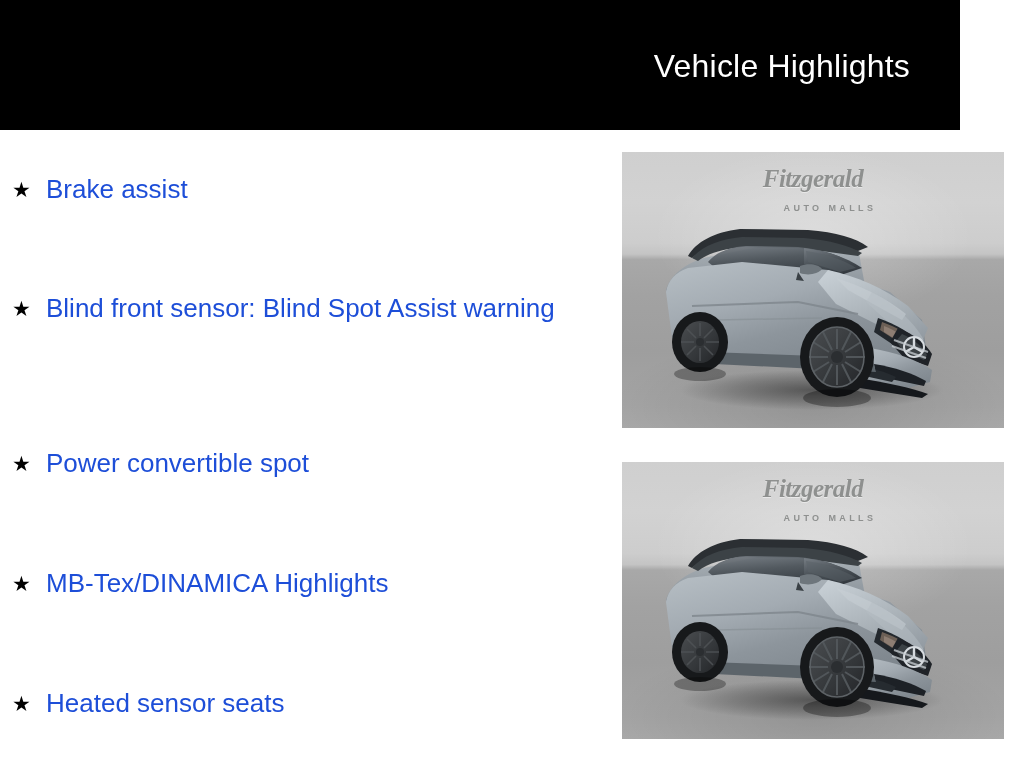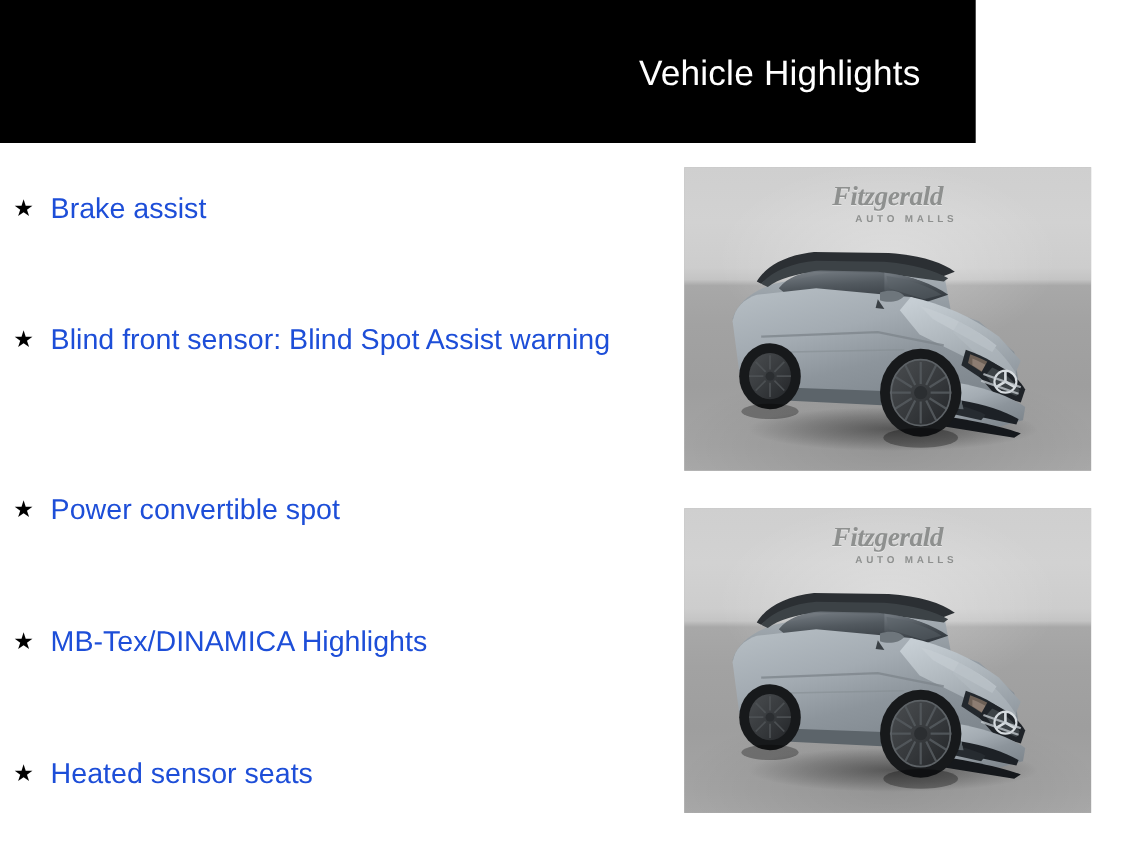--- a/index.html
+++ b/index.html
@@ -21,21 +21,21 @@
     width: 1024px;
     height: 768px;
     background: #ffffff;
   }
 
   
   .header-band {
     position: absolute;
     left: 0;
     top: 0;
-    width: 887px;
+    width: 960px;
     height: 130px;
     background: #000000;
   }
   .header-title {
     position: absolute;
     right: 50px;
     top: 46px;
     font-size: 32px;
     line-height: 40px;
     color: #ffffff;
@@ -84,20 +84,21 @@
     word-wrap: break-word;
   }
 
   
   .photo {
     position: absolute;
     left: 622px;
     width: 370px;
     overflow: hidden;
     background: #b9b9b9;
+    padding-left: 12px;
   }
   .photo-top    { top: 152px; height: 276px; }
   .photo-bottom { top: 462px; height: 277px; }
 
   
   .studio {
     position: absolute;
     inset: 0;
     background:
       linear-gradient(180deg,
@@ -136,21 +137,21 @@
     font-style: italic;
     font-weight: bold;
     font-size: 25px;
     line-height: 26px;
     letter-spacing: -0.5px;
     color: #8e908f;
     text-shadow: 0 1px 0 rgba(255,255,255,0.45);
   }
   .wm-sub {
     display: block;
-    margin-top: 2px;
+    margin-top: 11px;
     margin-left: 34px;
     font-size: 9px;
     line-height: 11px;
     letter-spacing: 3.4px;
     font-weight: bold;
     color: #8e908f;
   }
 
   .car-svg {
     position: absolute;

